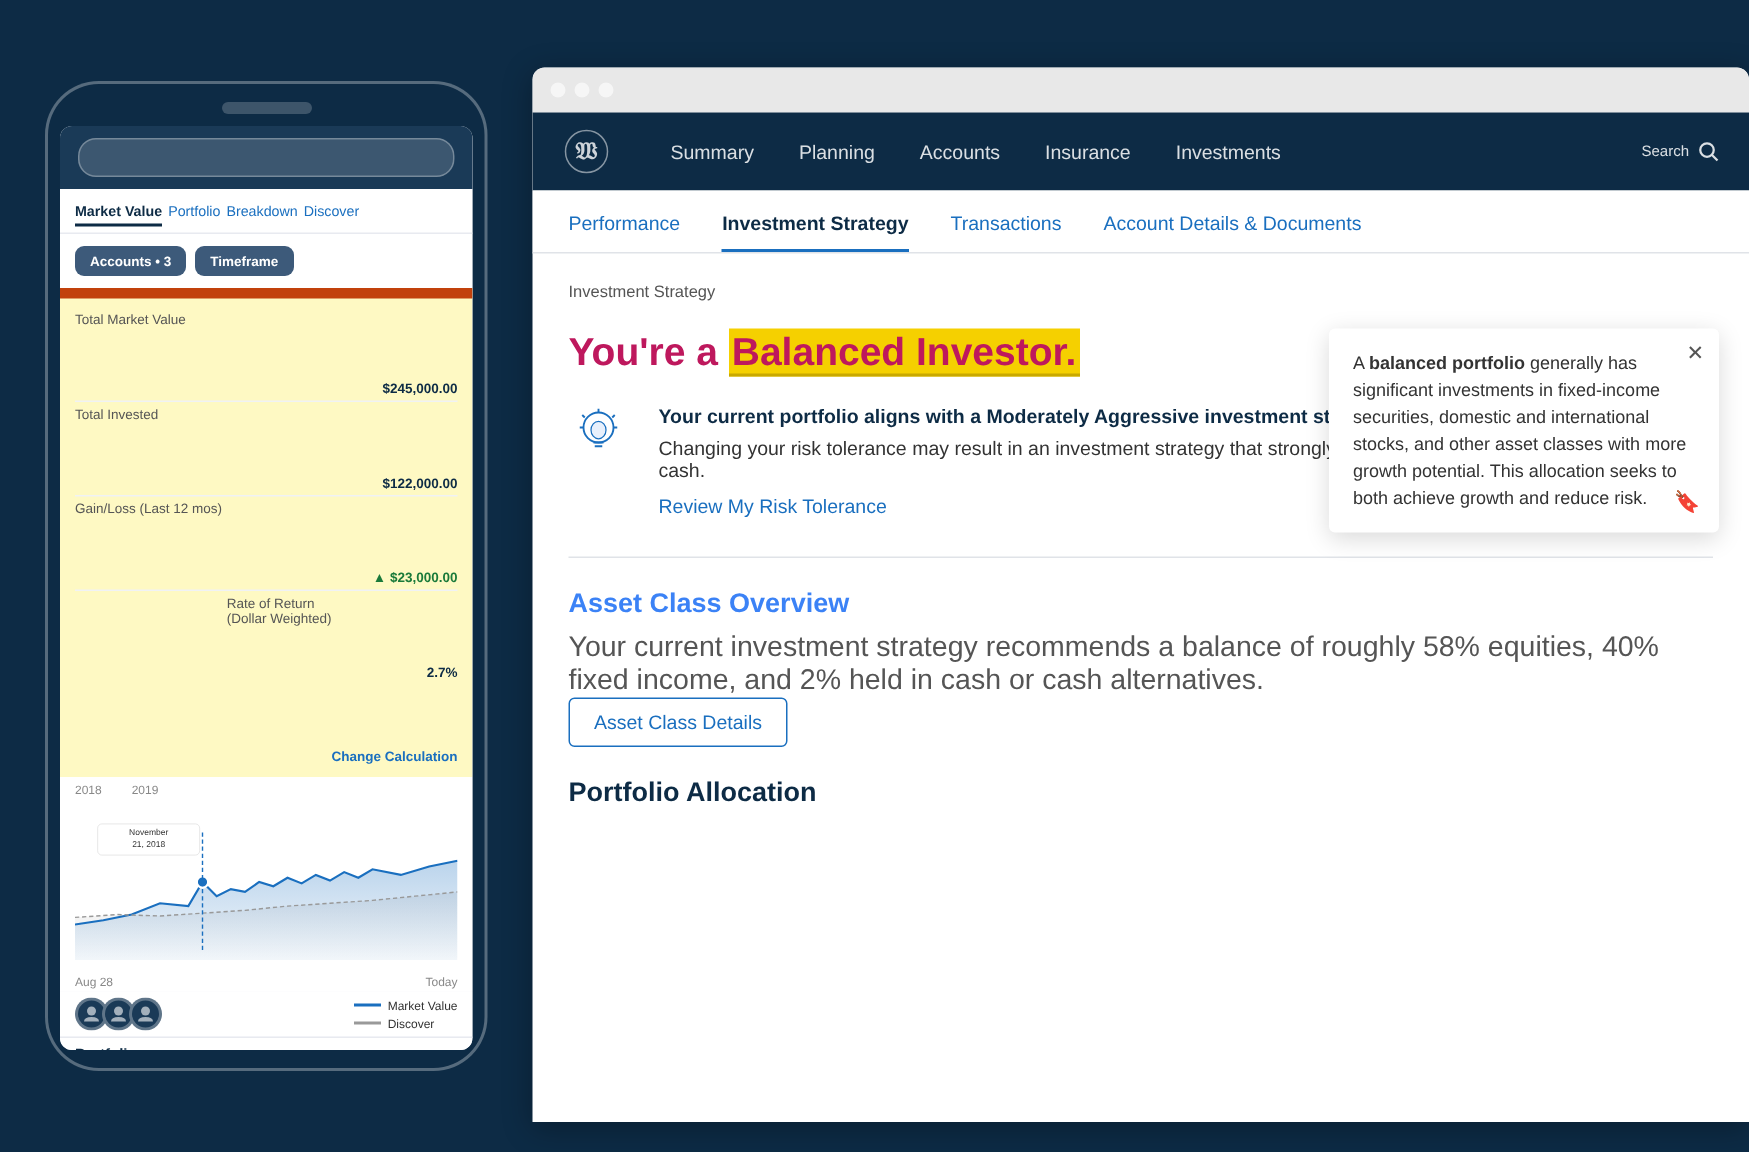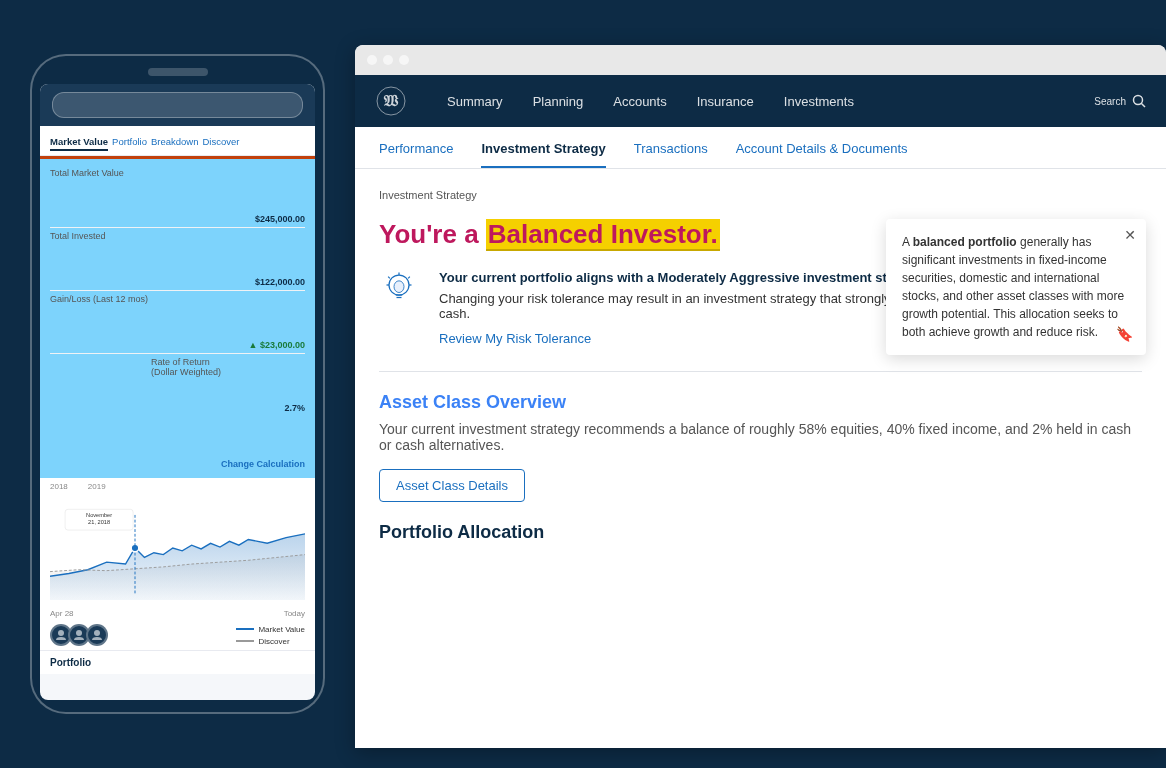--- a/index.html
+++ b/index.html
@@ -85,24 +85,24 @@
     .phone-btn {
       background: #3d5a7a;
       color: white;
       border-radius: 6px;
       padding: 5px 10px;
       font-size: 9px;
       font-weight: 600;
       cursor: pointer;
     }
     .phone-stats {
-      background: #7dd3fc;
+      background: #fef9c3;
       padding: 6px 10px;
       font-size: 9px;
-      border-top: 3px solid #c2410c;
+      border-top: 7px solid #c2410c;
     }
     .phone-stat-row {
       display: flex;
       justify-content: space-between;
       padding: 3px 0;
       border-bottom: 1px solid #f0f2f5;
     }
     .phone-stat-label { color: #555; }
     .phone-stat-value { color: #0d2b45; font-weight: 600; margin-top: 46px; }
     .phone-stat-value.green { color: #1a7a3a; }
@@ -294,23 +294,22 @@
       border-top: 1px solid #e0e3e8;
       margin: 20px 0;
     }
     .section-title {
       font-size: 18px;
       font-weight: 700;
       color: #3b82f6;
       margin-bottom: 8px;
     }
     .section-desc {
-      font-size: 14px;
+      font-size: 19px;
       color: #555;
-      margin-bottom: 16px;
     }
     .outline-btn {
       display: inline-block;
       border: 1px solid #1a6fbf;
       color: #1a6fbf;
       border-radius: 4px;
       padding: 8px 16px;
       font-size: 13px;
       cursor: pointer;
       background: white;
@@ -368,20 +367,24 @@
       <div class="phone-search-input"></div>
     </div>
 
     <div class="phone-tabs">
       <span class="phone-tab active">Market Value</span>
       <span class="phone-tab">Portfolio</span>
       <span class="phone-tab">Breakdown</span>
       <span class="phone-tab">Discover</span>
     </div>
 
+    <div class="phone-controls">
+      <div class="phone-btn">Accounts • 3</div>
+      <div class="phone-btn">Timeframe</div>
+    </div>
 
     <div class="phone-stats">
       <div class="phone-stat-row">
         <span class="phone-stat-label">Total Market Value</span>
         <span class="phone-stat-value">$245,000.00</span>
       </div>
       <div class="phone-stat-row">
         <span class="phone-stat-label">Total Invested</span>
         <span class="phone-stat-value">$122,000.00</span>
       </div>
@@ -429,21 +432,21 @@
 
         <circle cx="90" cy="55" r="4" fill="#1a6fbf" stroke="white" stroke-width="1.5"></circle>
 
         <line x1="90" y1="20" x2="90" y2="105" stroke="#1a6fbf" stroke-width="1" stroke-dasharray="3,2"></line>
 
         <rect x="16" y="14" width="72" height="22" rx="3" fill="white" stroke="#ddd" stroke-width="0.5"></rect>
         <text x="52" y="22" text-anchor="middle" font-size="6" fill="#333">November</text>
         <text x="52" y="30" text-anchor="middle" font-size="6" fill="#333">21, 2018</text>
       </svg>
       <div class="phone-chart-dates">
-        <span>Apr 28</span>
+        <span>Aug 28</span>
         <span>Today</span>
       </div>
     </div>
 
     <div style="background:white; display:flex; align-items:center; padding: 4px 10px; gap:8px;">
 
       <div style="display:flex;">
         <div style="width:22px;height:22px;border-radius:50%;background:#1a3a57;border:2px solid rgba(255,255,255,0.3);display:flex;align-items:center;justify-content:center;margin-right:-4px;">
           <svg width="12" height="12" viewBox="0 0 12 12">
               <circle cx="6" cy="4" r="3" fill="rgba(255,255,255,0.6)"></circle>

